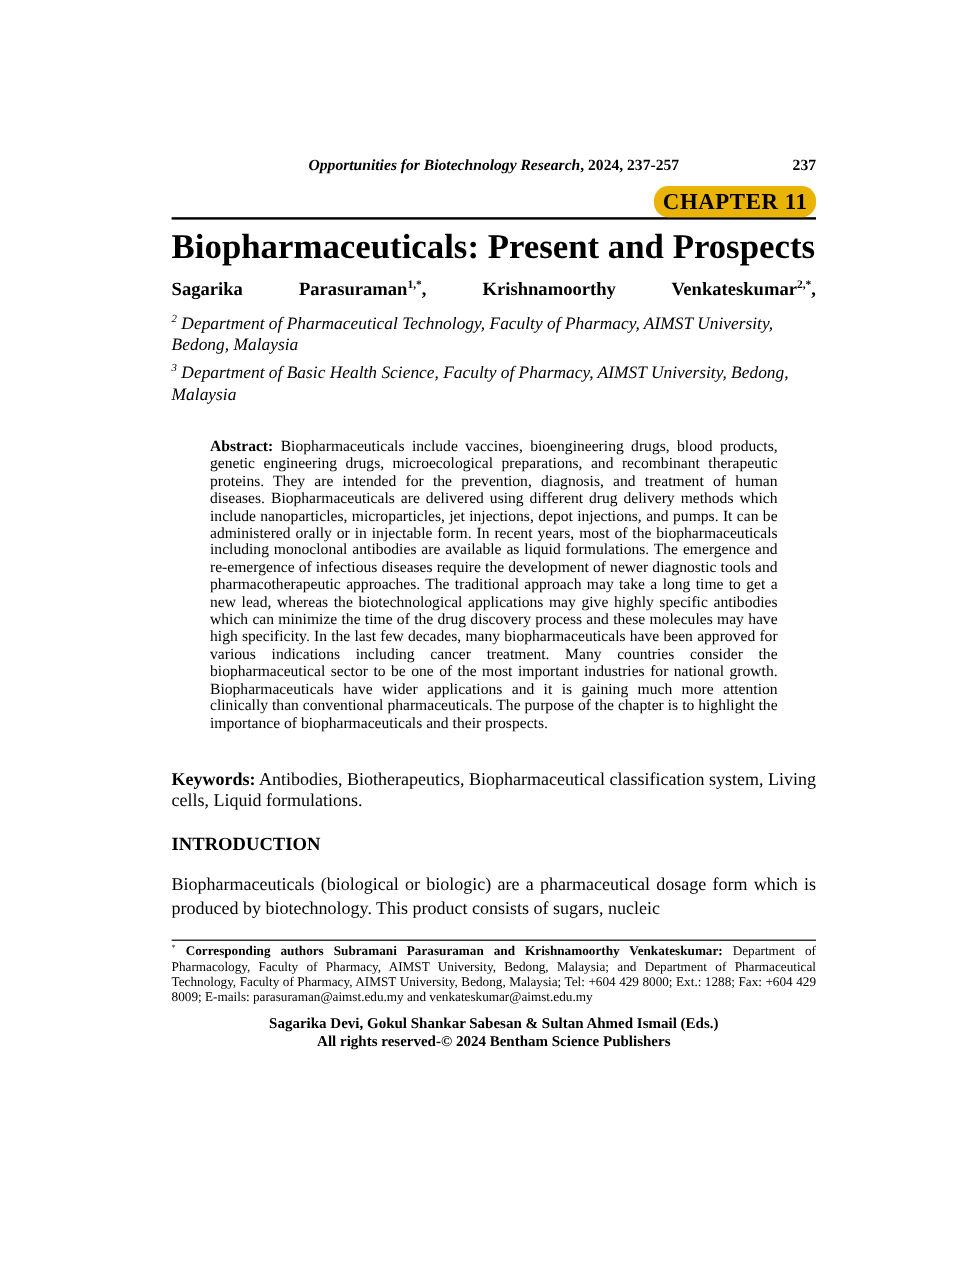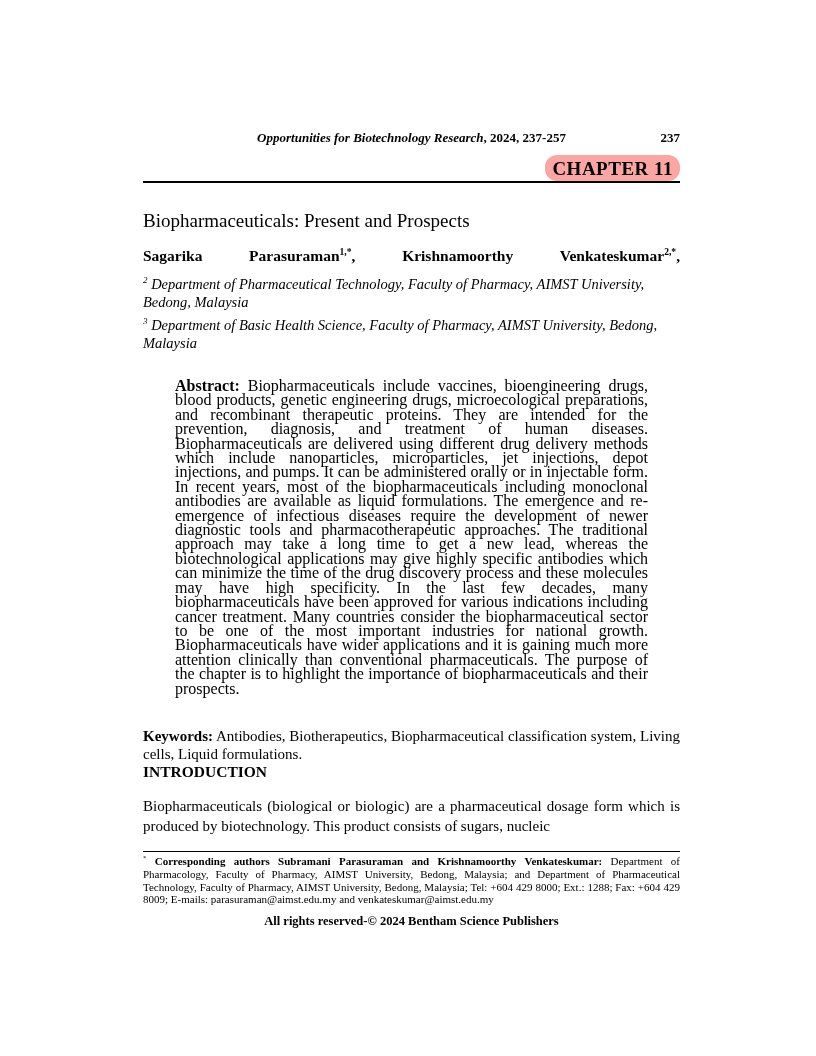--- a/index.html
+++ b/index.html
@@ -42,33 +42,33 @@
   }
 
   
   .chapter-banner {
     margin-top: 9px;
     border-bottom: 2.5px solid #000000;
     text-align: right;
   }
   .chapter-label {
     display: inline-block;
-    background: #fca5a5;
+    background: #eab308;
     font-size: 19px;
     font-weight: bold;
     padding: 3px 7px 1px 7px;
     letter-spacing: 0.5px;
     border-radius: 12px;
   }
 
   
   .chapter-title {
-    margin-top: 24px;
-    font-size: 19px;
-    font-weight: normal;
+    margin-top: 10px;
+    font-size: 29px;
+    font-weight: bold;
     line-height: 27px;
   }
 
   
   .authors {
     margin-top: 11px;
     font-size: 15.5px;
     font-weight: bold;
     line-height: 21px;
   }
@@ -89,38 +89,38 @@
     font-style: italic;
     line-height: 17.5px;
   }
   .affiliation { margin-top: 6px; }
   .affiliation:first-child { margin-top: 0; }
   .affiliation sup { font-style: italic; }
 
   
   .abstract {
     margin: 27px 32px 0 32px;
-    font-size: 16px;
+    font-size: 13px;
     line-height: 14.4px;
     text-align: justify;
   }
   .abstract .label { font-weight: bold; }
 
   
   .keywords {
     margin-top: 31px;
     font-size: 15px;
     line-height: 18px;
     text-align: justify;
   }
   .keywords .label { font-weight: bold; }
 
   
   .section-heading {
-    margin-top: 0;
+    margin-top: 18px;
     font-size: 15.5px;
     font-weight: bold;
     line-height: 18px;
   }
 
   
   .body-paragraph {
     margin-top: 15px;
     font-size: 15px;
     line-height: 20px;
@@ -188,17 +188,18 @@
     </div>
 
     <div class="section-heading">INTRODUCTION</div>
     <div class="body-paragraph">Biopharmaceuticals (biological or biologic) are a pharmaceutical dosage form which is produced by biotechnology. This product consists of sugars, nucleic</div>
 
     <div class="footnote-block">
       <sup>*</sup><span class="fn-bold"> Corresponding authors Subramani Parasuraman and Krishnamoorthy Venkateskumar:</span><span> Department of Pharmacology, Faculty of Pharmacy, AIMST University, Bedong, Malaysia; and Department of Pharmaceutical Technology, Faculty of Pharmacy, AIMST University, Bedong, Malaysia; Tel: +604 429 8000; Ext.: 1288; Fax: +604 429 8009; E-mails: parasuraman@aimst.edu.my and venkateskumar@aimst.edu.my</span>
     </div>
 
     <div class="footer-credit">
+      <div>Sagarika Devi, Gokul Shankar Sabesan &amp; Sultan Ahmed Ismail (Eds.)</div>
       <div>All rights reserved-© 2024 Bentham Science Publishers</div>
     </div>
 
   </div>
 </div>
 
 </body></html>

